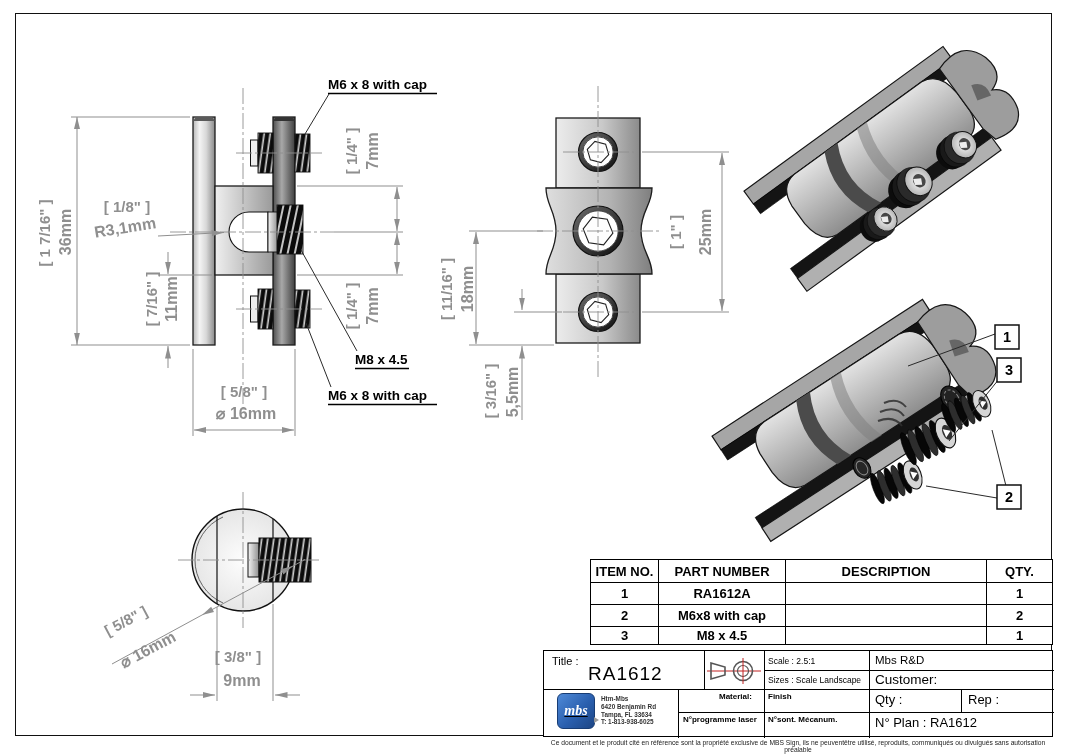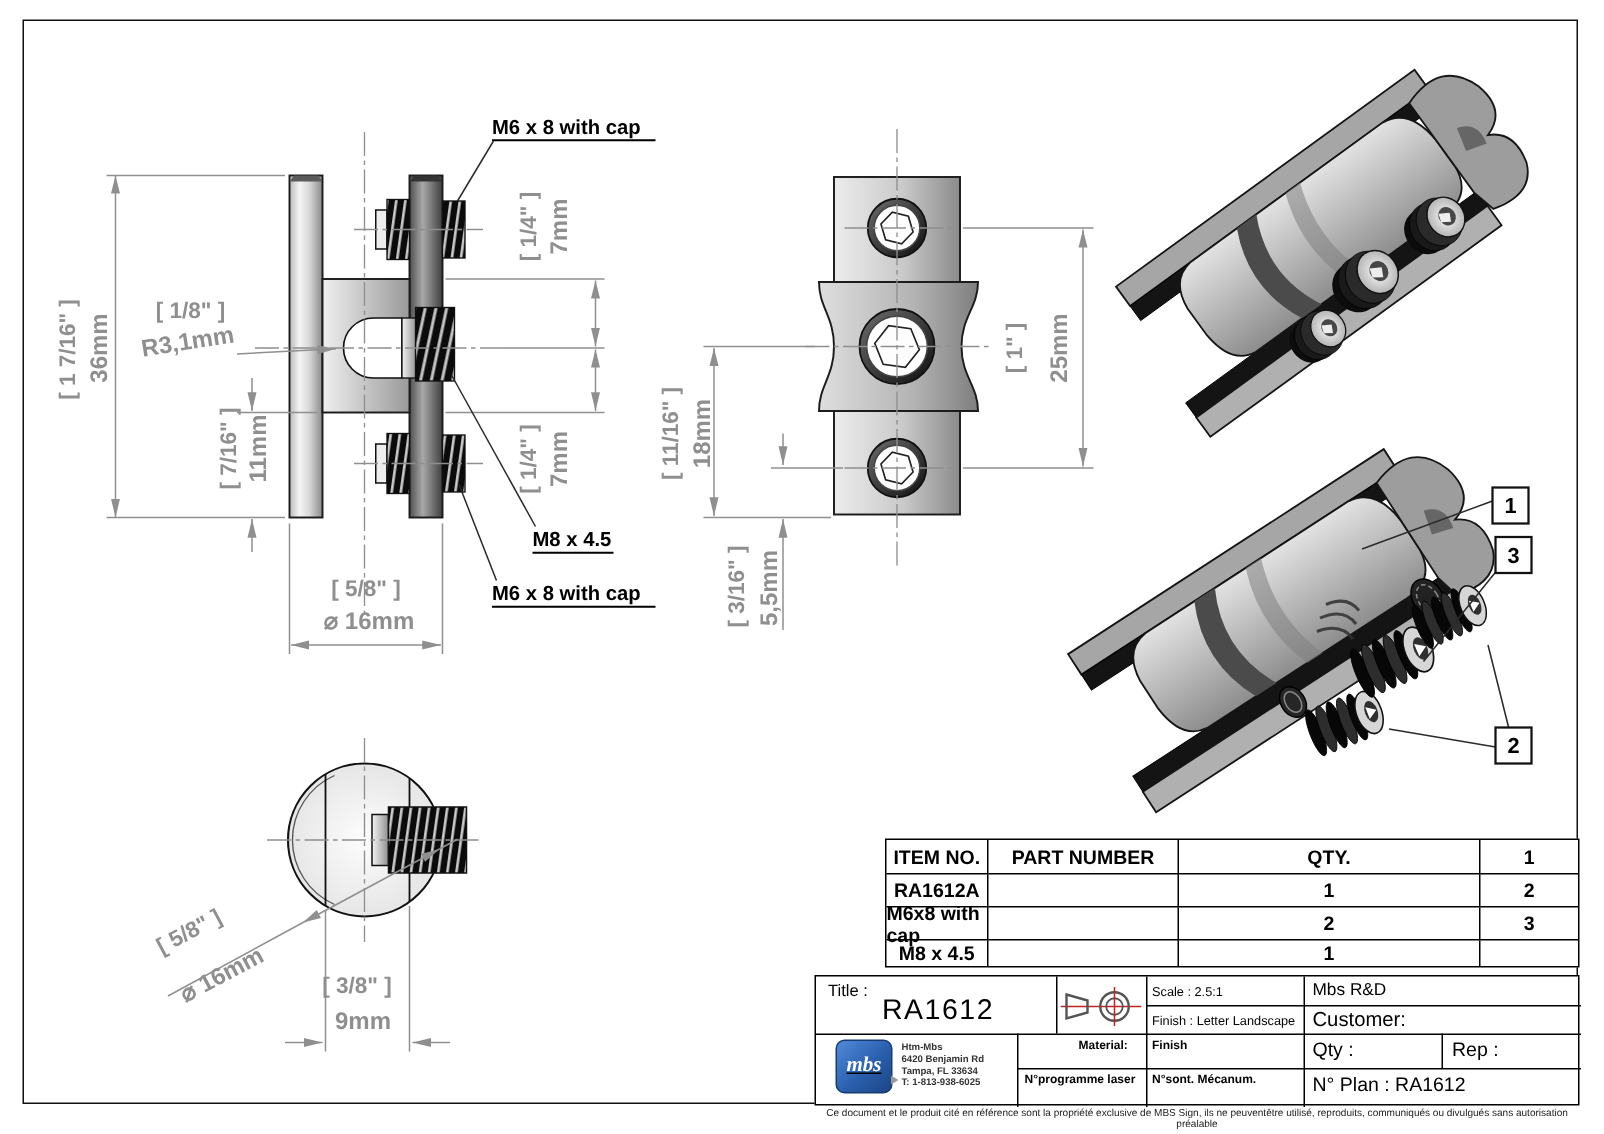--- a/index.html
+++ b/index.html
@@ -352,20 +352,21 @@
       <g>
         <rect x="997" y="485" width="24" height="24" fill="#fff" stroke="#111" stroke-width="1.5"></rect>
         <text class="balloon-num" text-anchor="middle" x="1009" y="502">2</text>
       </g>
     </g>
   </svg>
 
   <div id="bom">
     <div class="c">ITEM NO.</div>
     <div class="c">PART NUMBER</div>
+    <div class="c">DESCRIPTION</div>
     <div class="c">QTY.</div>
 
     <div class="c">1</div>
     <div class="c">RA1612A</div>
     <div class="c"></div>
     <div class="c">1</div>
 
     <div class="c">2</div>
     <div class="c">M6x8 with cap</div>
     <div class="c"></div>
@@ -392,21 +393,21 @@
 
     <svg id="proj-sym" width="54" height="30" viewBox="0 0 54 30">
       <line x1="0" y1="15" x2="54" y2="15" stroke="#c22323" stroke-width="1"></line>
       <polygon points="4,7 18,11 18,19 4,23" fill="none" stroke="#555" stroke-width="1.6"></polygon>
       <circle cx="36" cy="15" r="9.5" fill="none" stroke="#555" stroke-width="1.6"></circle>
       <circle cx="36" cy="15" r="5.5" fill="none" stroke="#555" stroke-width="1.2"></circle>
       <line x1="36" y1="2" x2="36" y2="28" stroke="#c22323" stroke-width="1"></line>
     </svg>
 
     <div class="t" style="left:224px;top:5px;font-size:8.5px;">Scale : 2.5:1</div>
-    <div class="t" style="left:224px;top:24px;font-size:8.5px;">Finish : Letter Landscape</div>
+    <div class="t" style="left:224px;top:24px;font-size:8.5px;">Sizes : Scale Landscape</div>
     <div class="t" style="left:331px;top:3px;font-size:11.5px;">Mbs R&amp;D</div>
     <div class="t" style="left:331px;top:21px;font-size:13.5px;">Customer:</div>
 
     <div id="logo-box">
       <span>mbs</span>
     </div>
     <div id="logo-arrow"></div>
     <div id="address">
       <div>Htm-Mbs</div>
       <div>6420 Benjamin Rd</div>

